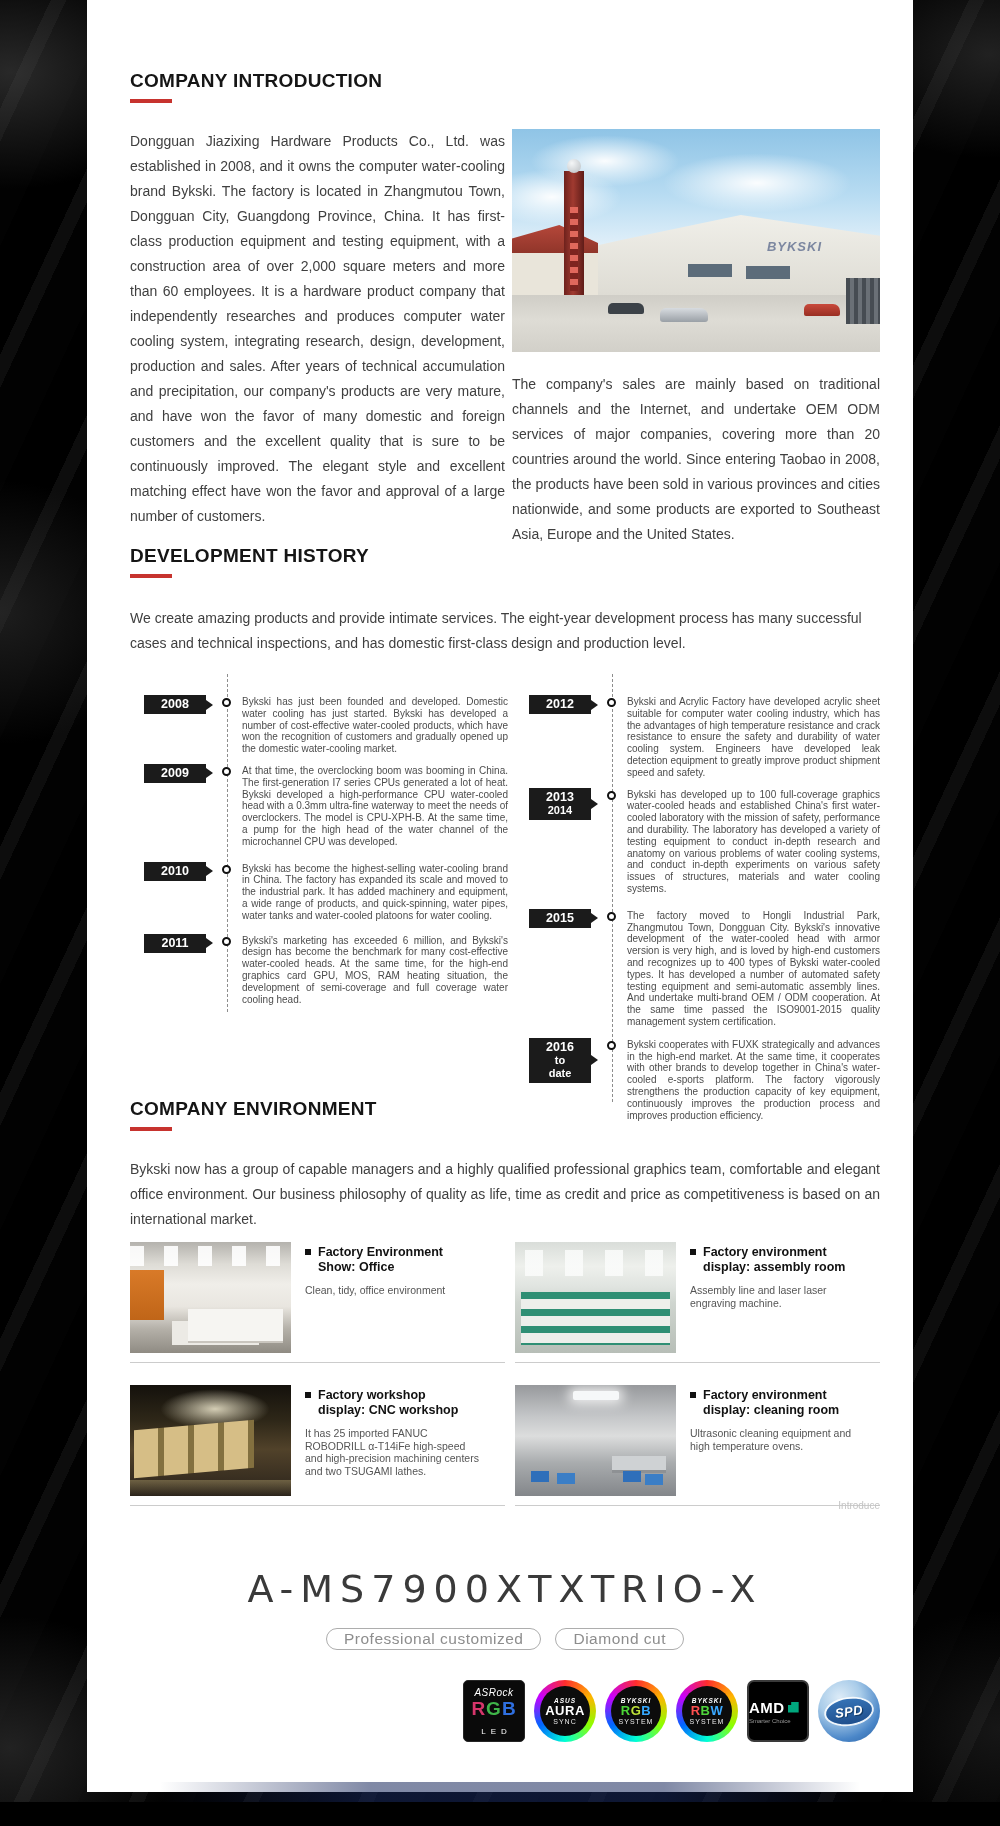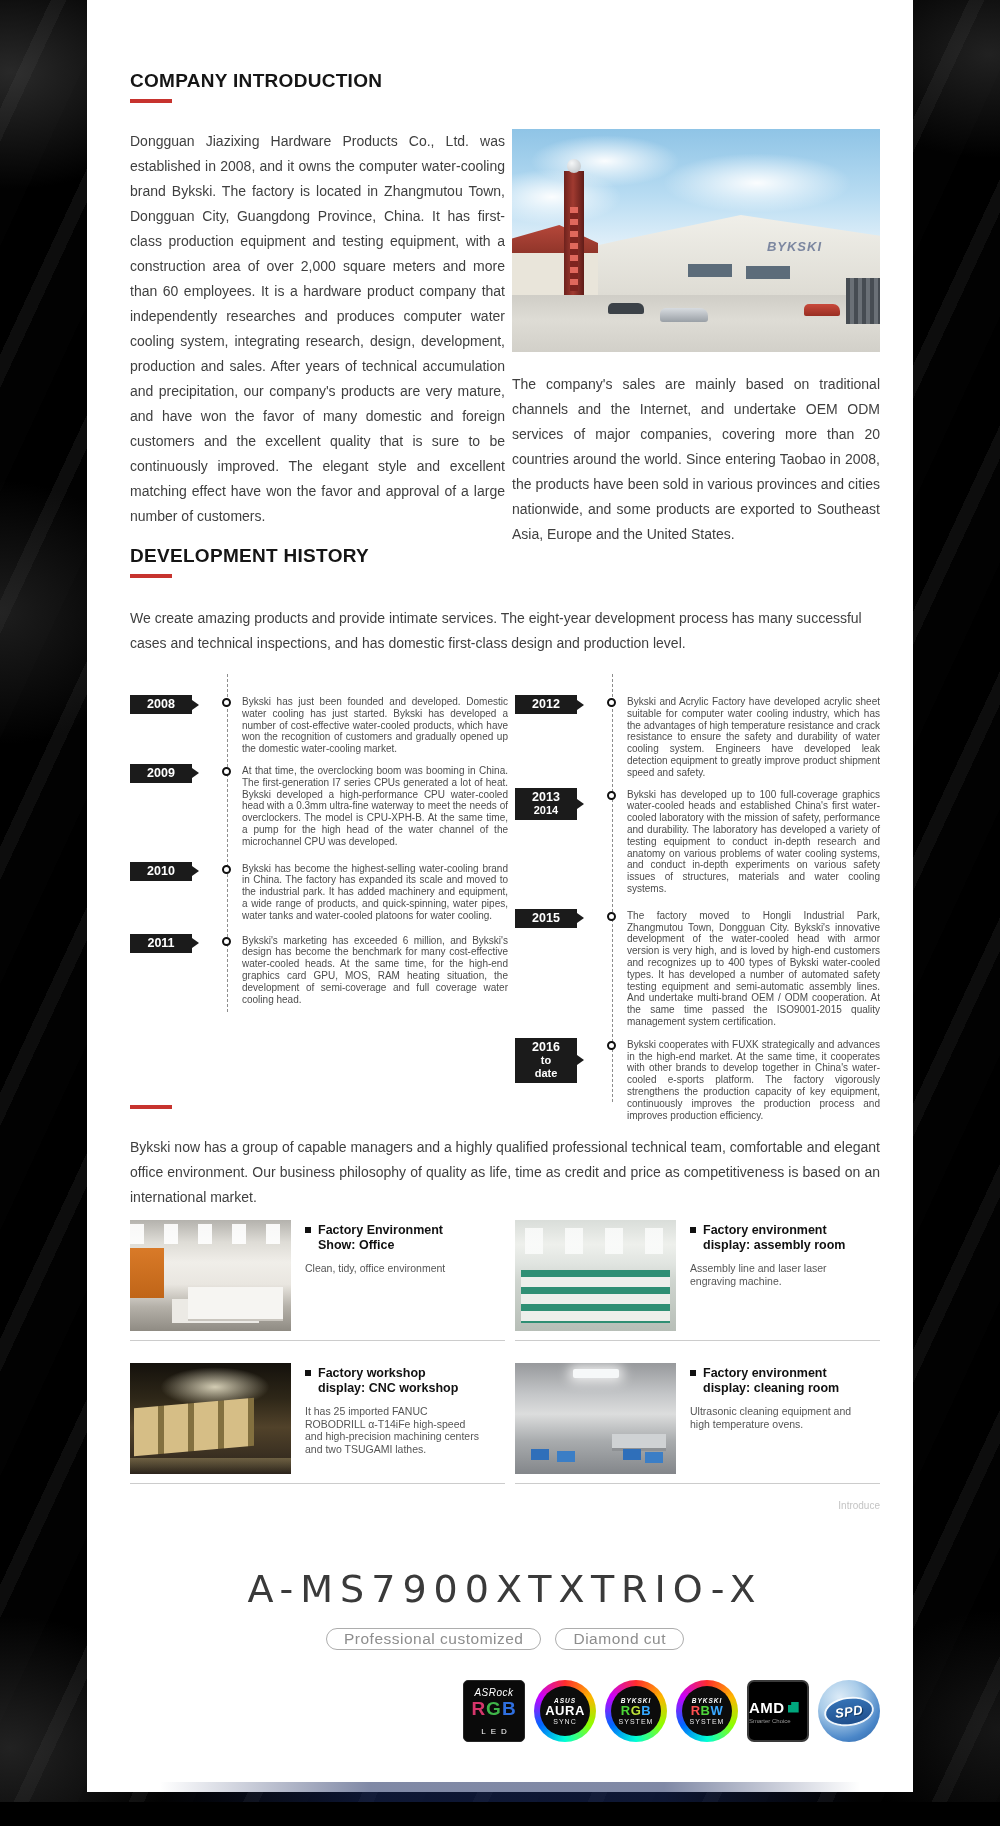--- a/index.html
+++ b/index.html
@@ -74,21 +74,21 @@
   .tl-line { position:absolute; left:97px; top:-22px; width:0; border-left:1px dashed #8d8d8d; }
   .tl-col.left  .tl-line { height:338px; }
   .tl-col.right .tl-line { height:428px; }
   .tl-entry { position:relative; padding-left:112px; min-height:24px; }
   .tl-col.left  .tl-entry:nth-child(2){ margin-bottom:10px; }
   .tl-col.left  .tl-entry:nth-child(3){ margin-bottom:15px; }
   .tl-col.left  .tl-entry:nth-child(4){ margin-bottom:13px; }
   .tl-col.right .tl-entry:nth-child(2){ margin-bottom:10px; }
   .tl-col.right .tl-entry:nth-child(3){ margin-bottom:15px; }
   .tl-col.right .tl-entry:nth-child(4){ margin-bottom:11px; }
-  .year-badge { position:absolute; left:0; top:-1px; width:62px; background:#1b1b1b; color:#fff;
+  .year-badge { position:absolute; left:14px; top:-1px; width:62px; background:#1b1b1b; color:#fff;
      text-align:center; font-weight:bold; font-size:12.5px; line-height:17px; padding:1px 15px; }
   .year-badge::after { content:""; position:absolute; right:-7px; top:50%; margin-top:-5px;
      border-left:7px solid #1b1b1b; border-top:5px solid transparent; border-bottom:5px solid transparent; }
   .year-badge .yb2 { display:block; font-size:11px; line-height:13px; margin-top:-2px; padding-bottom:2px; }
   .tl-dot { position:absolute; left:92px; top:2px; width:9px; height:9px; background:#fff;
      border:2px solid #111; border-radius:50%; z-index:2; }
   .tl-text { font-size:10px; line-height:11.8px; color:#4c4c4c; text-align:justify; }
 
   
   #sec-env { top:1098px; }
@@ -258,22 +258,23 @@
           <div class="tl-entry">
             <div class="year-badge"><span>2016</span><span class="yb2">to date</span></div>
             <div class="tl-dot"></div>
             <div class="tl-text">Bykski cooperates with FUXK strategically and advances in the high-end market. At the same time, it cooperates with other brands to develop together in China's water-cooled e-sports platform. The factory vigorously strengthens the production capacity of key equipment, continuously improves the production process and improves production efficiency.</div>
           </div>
         </div>
       </div>
     </div>
 
     <div class="sec" id="sec-env">
+      <div class="sec-h">COMPANY ENVIRONMENT</div>
       <div class="red-bar"></div>
-      <div class="env-intro">Bykski now has a group of capable managers and a highly qualified professional technical team, comfortable and elegant office environment. Our business philosophy of quality as life, time as credit and price as competitiveness is based on an international market.</div>
+      <div class="env-intro">Bykski now has a group of capable managers and a highly qualified professional graphics team, comfortable and elegant office environment. Our business philosophy of quality as life, time as credit and price as competitiveness is based on an international market.</div>
 
       <div class="env-grid">
         <div class="env-card">
           <div class="env-img img-office">
             <div class="lights"></div>
             <div class="wall"></div>
             <div class="desks"></div>
           </div>
           <div class="env-txt">
             <div class="env-title">

